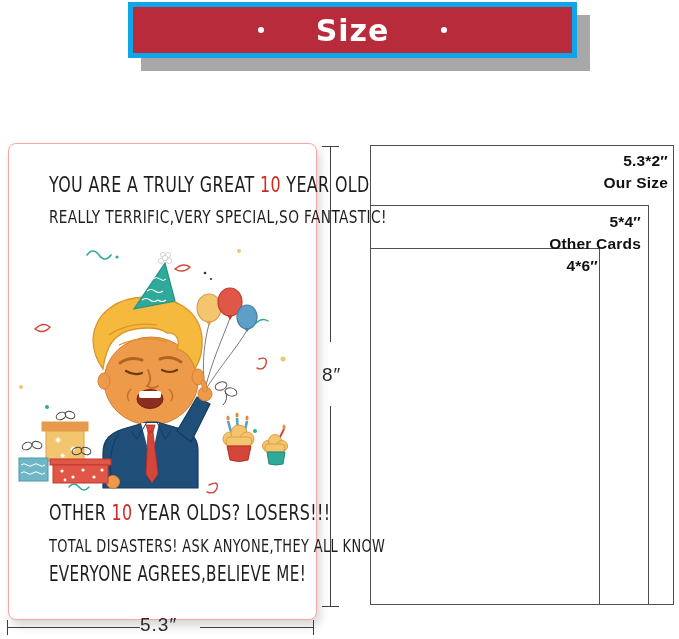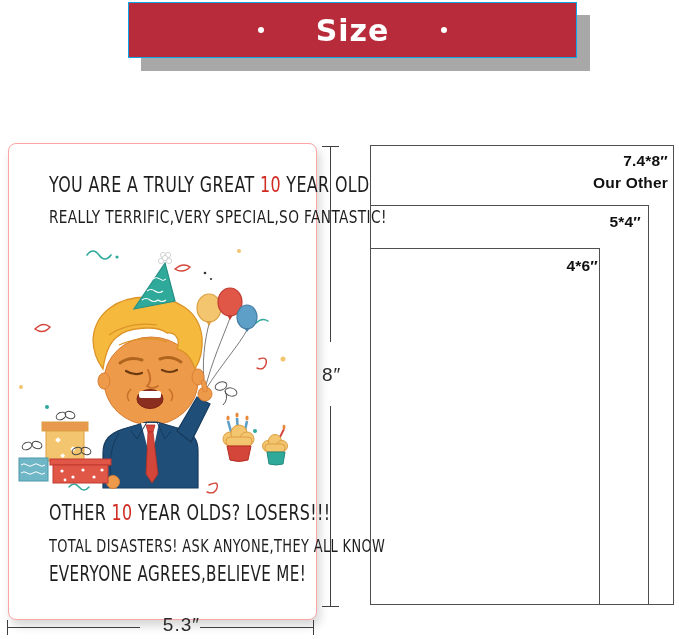--- a/index.html
+++ b/index.html
@@ -4,21 +4,21 @@
 <style>
   html,body { margin:0; padding:0; background:#ffffff; }
   .stage {
     position:relative; width:679px; height:639px; background:#ffffff;
     font-family:"Liberation Sans", sans-serif; overflow:hidden;
   }
 
   
   .banner {
     position:absolute; left:128px; top:2px; width:449px; height:56px;
-    background:#b82b3b; border:1px solid #0ea5e9; box-sizing:border-box;
+    background:#b82b3b; border:5px solid #0ea5e9; box-sizing:border-box;
     box-shadow:13px 13px 0 0 #a8a8a8;
     display:flex; align-items:center; justify-content:center; gap:52px;
   }
   .banner-title {
     color:#ffffff; font-size:30px; font-weight:bold; letter-spacing:1px;
     font-family:"DejaVu Sans", sans-serif;
   }
   .banner-dot { width:6px; height:6px; border-radius:50%; background:#ffffff; }
 
   
@@ -48,21 +48,21 @@
   .v-cap-bot { left:322px; top:606px; width:17px; height:1px; }
   .h-seg1 { left:7px;   top:627px; width:133px; height:1px; }
   .h-seg2 { left:200px; top:627px; width:113px; height:1px; }
   .h-cap-left  { left:7px;   top:620px; width:1px; height:15px; }
   .h-cap-right { left:313px; top:620px; width:1px; height:15px; }
   .dim-label {
     position:absolute; color:#2a2a2a; font-size:19px; letter-spacing:1px;
     font-family:"Liberation Sans", sans-serif;
   }
   .dim-h { left:322px; top:364px; }
-  .dim-w { left:140px; top:614px; width:60px; text-align:right; }
+  .dim-w { left:140px; top:614px; width:60px; text-align:left; }
 
   
   .size-rect { position:absolute; border:1px solid #4f4f4f; background:transparent; box-sizing:border-box; }
   .rect-large { left:370px; top:145px; width:304px; height:460px; }
   .rect-mid   { left:370px; top:205px; width:279px; height:400px; }
   .rect-small { left:370px; top:248px; width:230px; height:357px; }
   .size-label {
     position:absolute; text-align:right; font-weight:bold; color:#101010;
     font-size:15.5px; line-height:1.45; letter-spacing:0.2px;
   }
@@ -236,23 +236,24 @@
   <div class="dim-line h-seg1"></div>
   <div class="dim-label dim-w">5.3″</div>
   <div class="dim-line h-seg2"></div>
   <div class="dim-line h-cap-right"></div>
 
   <div class="size-rect rect-large"></div>
   <div class="size-rect rect-mid"></div>
   <div class="size-rect rect-small"></div>
 
   <div class="size-label lbl-large">
-    <div>7.4*8″</div>
-    <div>Our Other</div>
+    <div>5.3*2″</div>
+    <div>Our Size</div>
   </div>
   <div class="size-label lbl-mid">
     <div>5*4″</div>
+    <div>Other Cards</div>
   </div>
   <div class="size-label lbl-small">
     <div>4*6″</div>
   </div>
 
 </div>
 
 </body></html>

